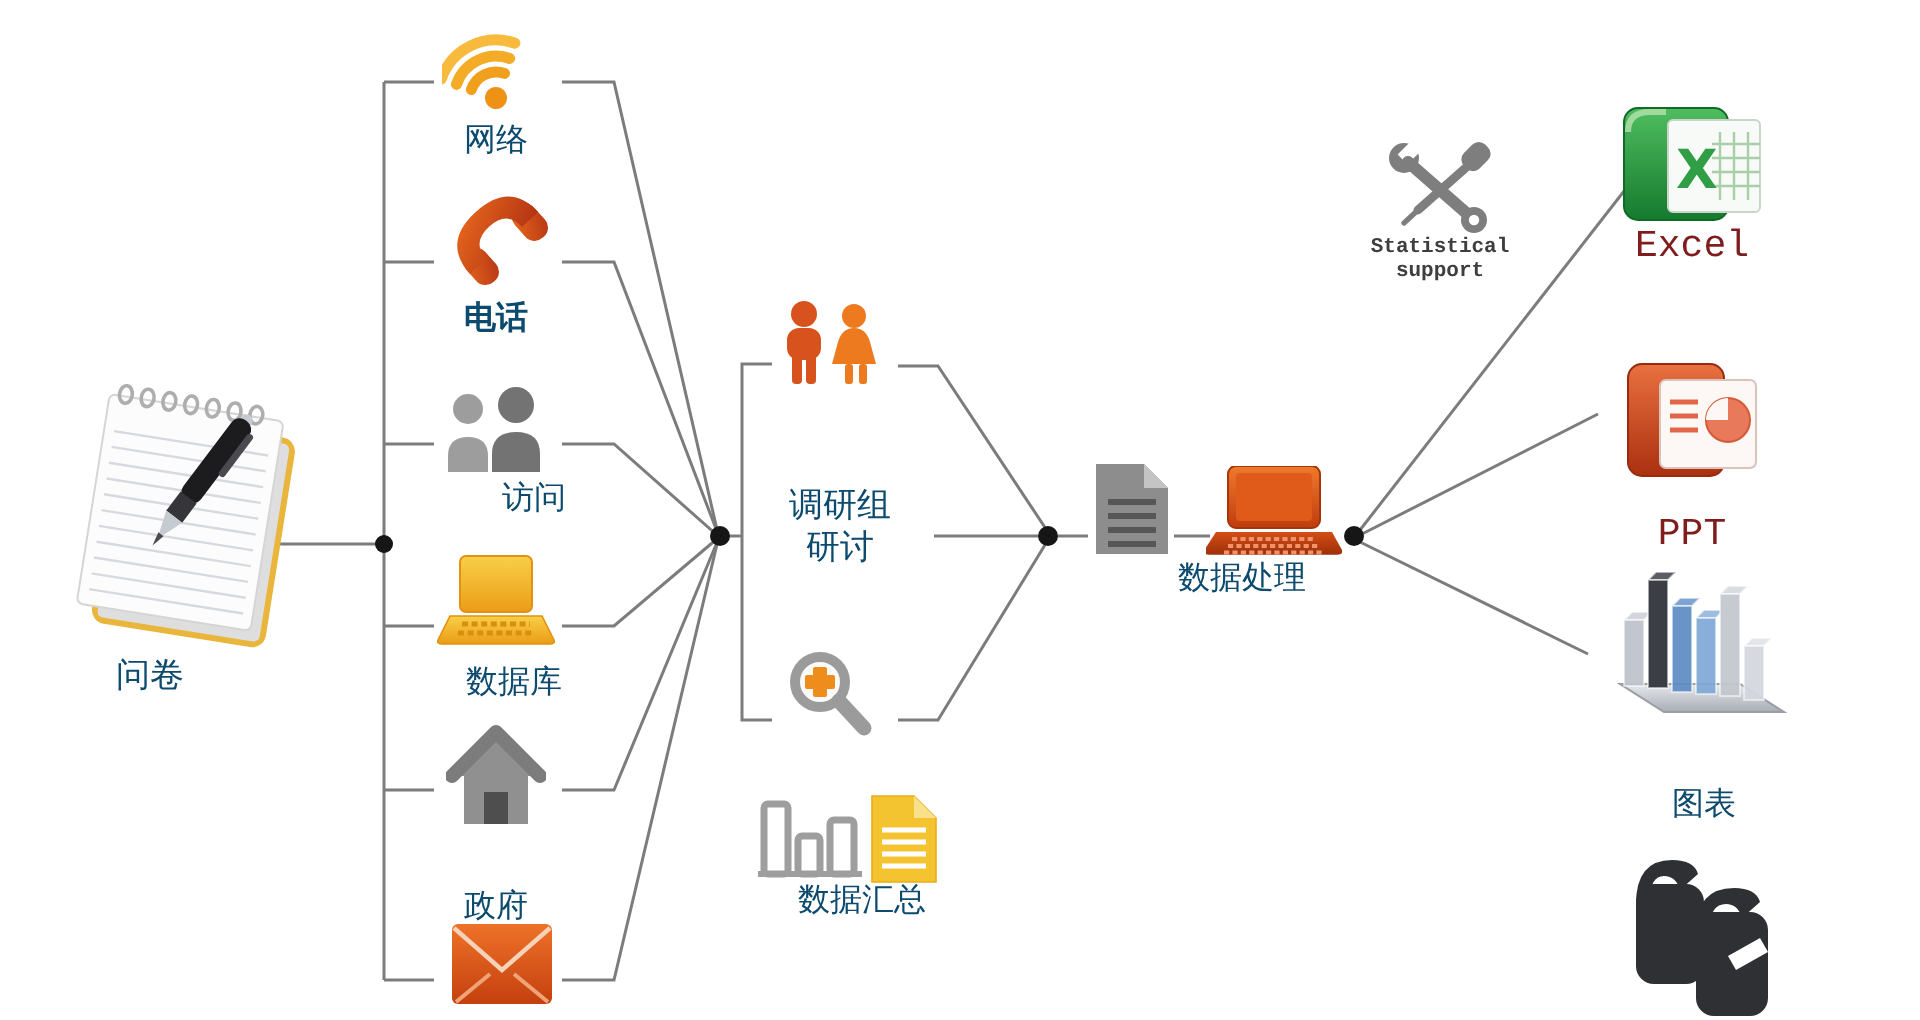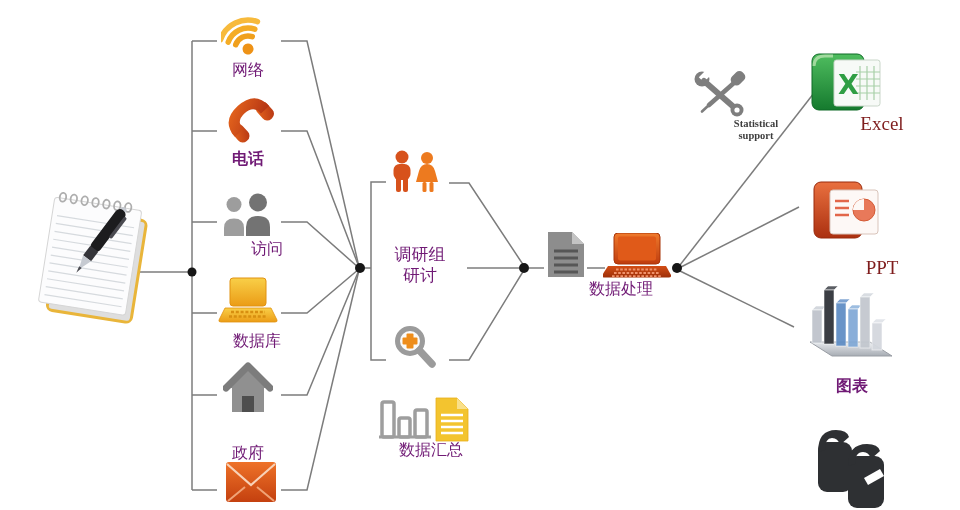--- a/index.html
+++ b/index.html
@@ -2,24 +2,24 @@
 <html><head>
 <meta charset="utf-8">
 <style>
   html,body{margin:0;padding:0;background:#fff;}
   .stage{
     position:relative;width:960px;height:510px;background:#ffffff;overflow:hidden;
     font-family:"DejaVu Sans","Liberation Sans",sans-serif;color:#333;
   }
   .icon{position:absolute;}
   .icon svg{display:block;width:100%;height:100%;}
-  .lbl{position:absolute;text-align:center;color:#701a75;line-height:1.25;}
+  .lbl{position:absolute;text-align:center;color:#0c4a6e;line-height:1.25;}
   .lbl-zh{font-family:"DejaVu Serif","Liberation Serif",serif;font-size:16px;}
   .lbl-zh.big{font-size:17px;}
-  .lbl-en{font-family:Liberation Serif, serif;margin-left:36px;}
+  .lbl-en{font-family:Liberation Mono, monospace;}
   .lbl-app{font-size:19px;color:#7f1d1d;}
   .lbl-support{font-size:10.5px;font-weight:700;color:#3e3e3e;line-height:1.15;}
   #connector-layer{position:absolute;left:0;top:0;}
 </style>
 </head>
 <body>
 
 <div class="stage">
 
   <svg id="connector-layer" width="960" height="510">
@@ -72,20 +72,21 @@
       <g transform="translate(98,30) rotate(127)">
         <circle cx="-2" cy="0" r="3.2" fill="#c6cad1"></circle>
         <rect x="-2" y="-5.5" width="50" height="11" rx="5" fill="#1c1c1e"></rect>
         <rect x="2" y="-8" width="26" height="3.5" rx="1.7" fill="#4a4a50"></rect>
         <rect x="46" y="-5" width="12" height="10" fill="#35353a"></rect>
         <polygon points="58,-5 58,5 72,0" fill="#c6cad1"></polygon>
         <polygon points="69,-1.6 69,1.6 76,0" fill="#4a4a50"></polygon>
       </g>
     </svg>
   </div>
+  <div class="lbl lbl-zh big" style="left:25px;top:328px;width:100px;">问卷</div>
 
   <div class="icon" style="left:221px;top:7px;width:54px;height:56px;">
     <svg viewBox="0 0 54 56">
       <g transform="rotate(-26 27 42)">
         <circle cx="27" cy="42" r="5.5" fill="#ee9216"></circle>
         <path d="M17.8,32.8 A13,13 0 0 1 36.2,32.8" stroke="#f0a01d" stroke-width="5.5" fill="none" stroke-linecap="round"></path>
         <path d="M12.2,27.2 A21,21 0 0 1 41.8,27.2" stroke="#f4ac26" stroke-width="5.5" fill="none" stroke-linecap="round"></path>
         <path d="M6.5,21.5 A29,29 0 0 1 47.5,21.5" stroke="#f7ba3c" stroke-width="5.5" fill="none" stroke-linecap="round"></path>
       </g>
     </svg>
@@ -171,21 +172,21 @@
         <rect x="14" y="28" width="5" height="15" rx="2"></rect>
       </g>
       <g fill="#ed7a1f">
         <circle cx="38" cy="9" r="6"></circle>
         <path d="M38,15 q6,0 8,7 l3,11 h-22 l3,-11 q2,-7 8,-7 z"></path>
         <rect x="33.5" y="33" width="4" height="10" rx="1.5"></rect>
         <rect x="40.5" y="33" width="4" height="10" rx="1.5"></rect>
       </g>
     </svg>
   </div>
-  <div class="lbl lbl-zh big" style="left:378px;top:244px;width:84px;">
+  <div class="lbl lbl-zh big" style="left:378px;top:244px;width:84px;font-family:Liberation Mono, monospace;">
     <div>调研组</div>
     <div>研讨</div>
   </div>
   <div class="icon" style="left:391px;top:322px;width:46px;height:48px;">
     <svg viewBox="0 0 46 48">
       <circle cx="19" cy="19" r="12.5" fill="#fafafa" stroke="#9b9b9b" stroke-width="5"></circle>
       <rect x="15.5" y="11.5" width="7" height="15" rx="1" fill="#ee8d1b"></rect>
       <rect x="11.5" y="15.5" width="15" height="7" rx="1" fill="#ee8d1b"></rect>
       <path d="M28.5,28.5 L41,42" stroke="#9b9b9b" stroke-width="7.5" stroke-linecap="round"></path>
     </svg>
@@ -313,21 +314,21 @@
         <rect x="40" y="23" width="10" height="43" fill="#5d8cc4" opacity="0.92"></rect>
         <polygon points="52,29 62,29 66,25 56,25" fill="#9dbde0"></polygon>
         <rect x="52" y="29" width="10" height="38" fill="#7fa8d6" opacity="0.92"></rect>
         <polygon points="64,17 74,17 78,13 68,13" fill="#d9dde2"></polygon>
         <rect x="64" y="17" width="10" height="51" fill="#c3c8cf" opacity="0.95"></rect>
         <polygon points="76,43 86,43 90,39 80,39" fill="#e2e5ea"></polygon>
         <rect x="76" y="43" width="10" height="27" fill="#d4d8de" opacity="0.95"></rect>
       </g>
     </svg>
   </div>
-  <div class="lbl lbl-zh" style="left:810px;top:376px;width:84px;font-weight:bold;">图表</div>
+  <div class="lbl lbl-zh" style="left:810px;top:392px;width:84px;">图表</div>
 
   <div class="icon" style="left:814px;top:426px;width:94px;height:84px;">
     <svg viewBox="0 0 94 84">
       <g fill="#2e3033">
         <g>
           <rect x="4" y="16" width="34" height="50" rx="9"></rect>
           <path d="M4,26 Q4,4 22,4 Q33,4 35,11 L26,19 Q24,12 18,12 Q11,12 11,24 Z"></path>
         </g>
         <g transform="translate(30,14)">
           <rect x="4" y="16" width="36" height="52" rx="9"></rect>

